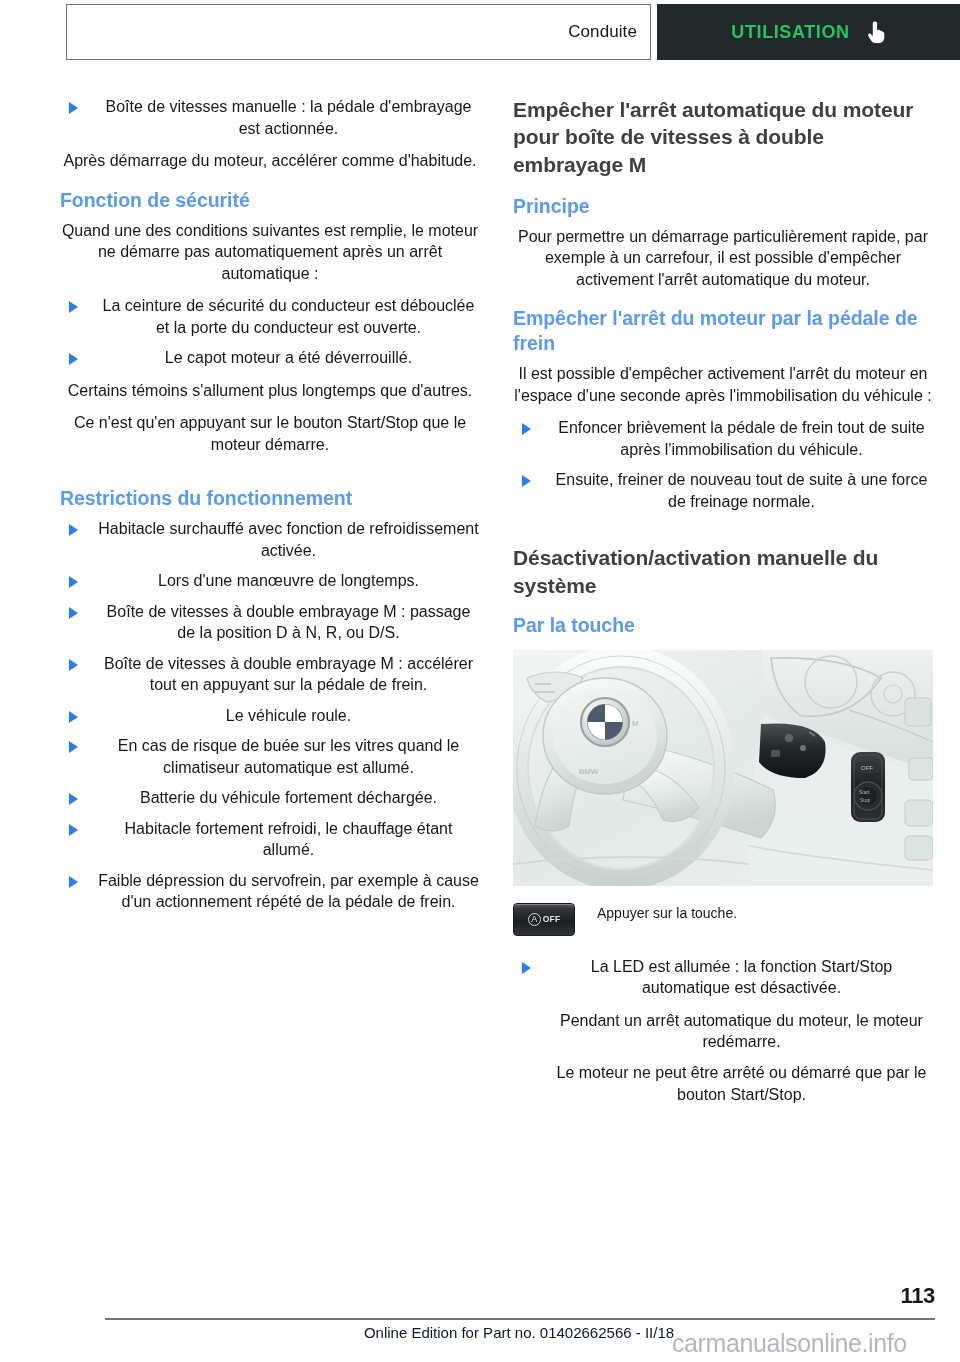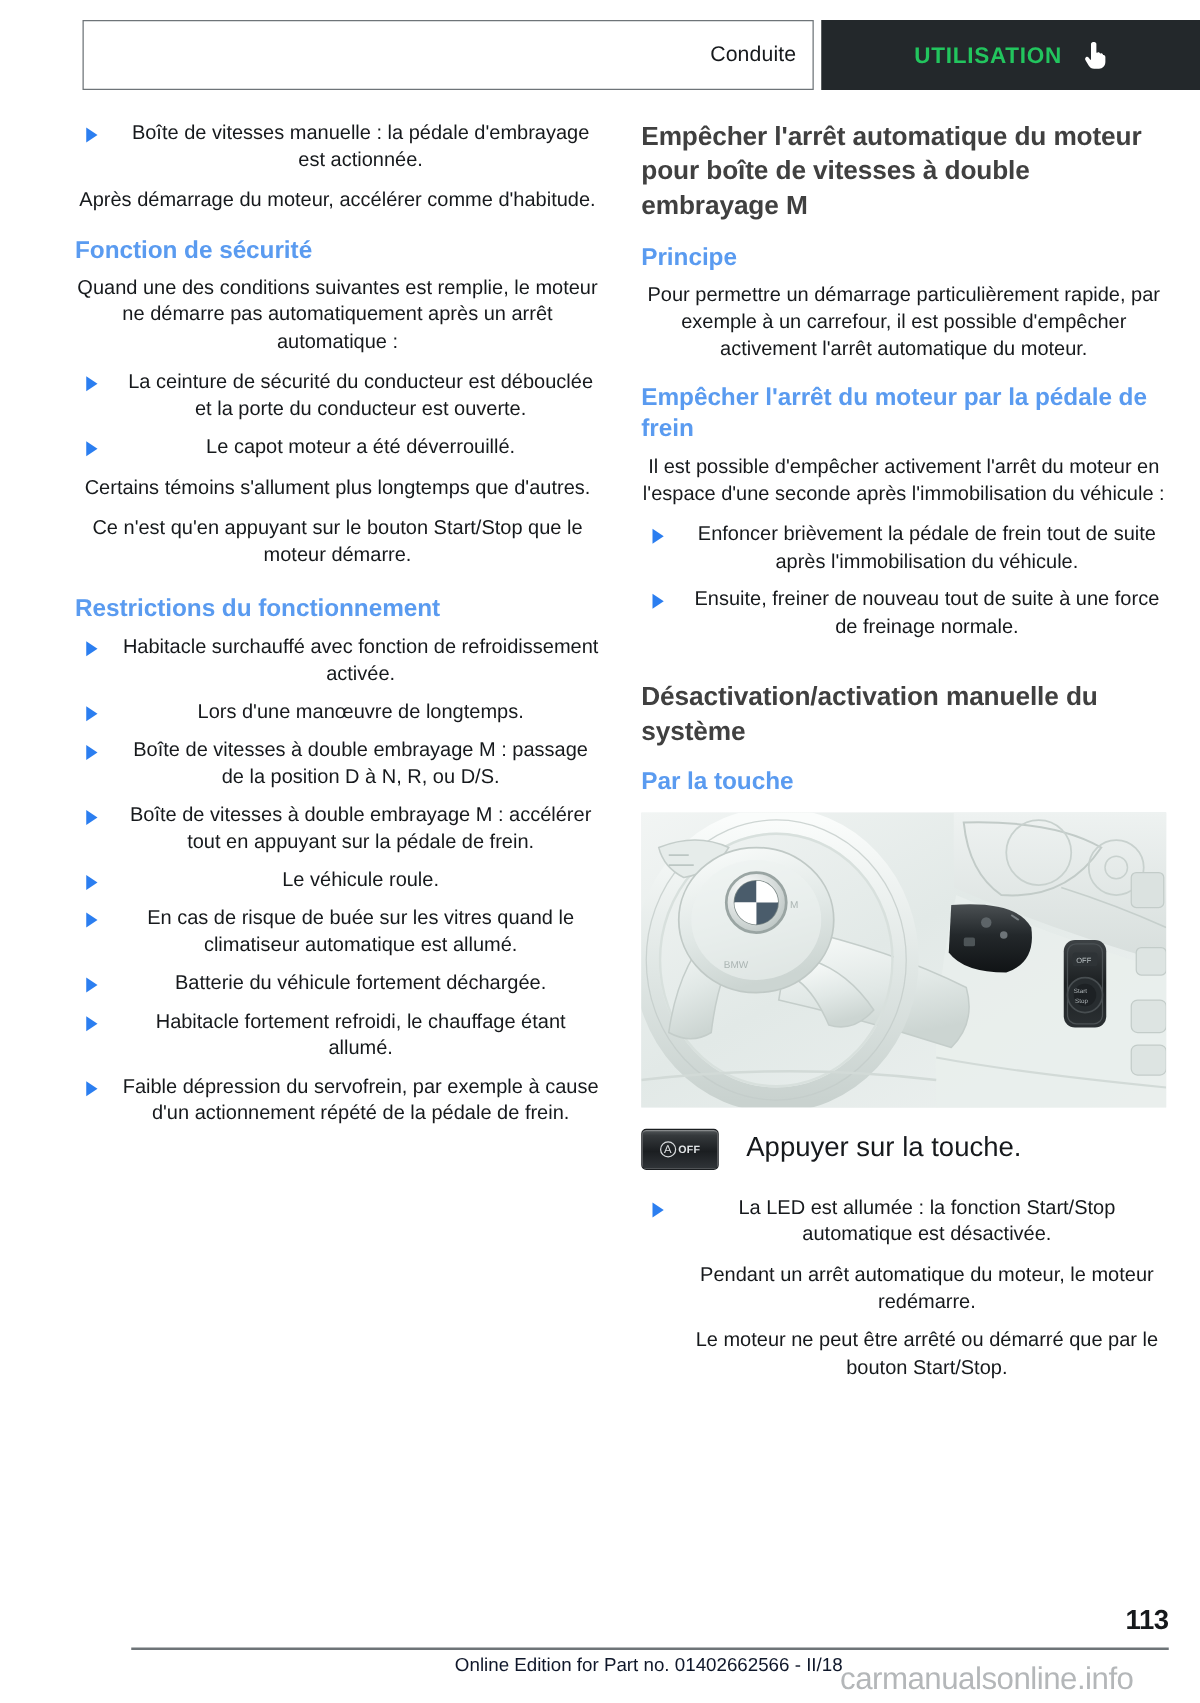--- a/index.html
+++ b/index.html
@@ -5,21 +5,21 @@
   * { box-sizing: border-box; margin: 0; padding: 0; }
   html, body {
     width: 960px; height: 1362px;
     background: #ffffff;
     font-family: "Liberation Sans", sans-serif;
     -webkit-font-smoothing: antialiased;
   }
   .page { position: relative; width: 960px; height: 1362px; overflow: hidden; }
 
   
-  .header { position: absolute; left: 0; top: 0; width: 840px; height: 62px; margin-top: 12px; }
+  .header { position: absolute; left: 0; top: 0; width: 840px; height: 62px; }
   .header-crumb {
     position: absolute; left: 66px; top: 4px; width: 585px; height: 56px;
     border: 1px solid #6e7478; background: #ffffff;
     display: flex; align-items: center; justify-content: flex-end;
   }
   .header-crumb-label {
     font-size: 17px; color: #16191c; padding-right: 13px; letter-spacing: .1px;
   }
   .header-tab {
     position: absolute; left: 657px; top: 4px; width: 303px; height: 56px;
@@ -85,21 +85,21 @@
   }
   .btn-glyph .a-circle {
     width: 13px; height: 13px; border: 1.4px solid #d8dbdd; border-radius: 50%;
     display: flex; align-items: center; justify-content: center;
     font-size: 9px; color: #e3e6e8; line-height: 1;
   }
   .btn-glyph .off-txt {
     font-size: 8.5px; color: #e3e6e8; margin-left: 2px; letter-spacing: .2px;
     font-weight: bold;
   }
-  .callout-text { margin-left: 22px; font-size: 22px; color: #16191c; padding-top: 3px; }
+  .callout-text { margin-left: 22px; font-size: 14px; color: #16191c; padding-top: 3px; }
 
   
   .footer { position: absolute; left: 0; bottom: 0; width: 960px; height: 82px; margin-left: 39px; }
   .page-num {
     position: absolute; right: 64px; top: 3px;
     font-size: 22px; font-weight: bold; color: #16191c; letter-spacing: -.3px;
   }
   .footer-rule {
     position: absolute; left: 66px; top: 38px; width: 830px; height: 2px;
     background: #6e7478;
@@ -153,21 +153,21 @@
       </li>
       <li>
         <span class="bullet-arrow"></span>
         <span>Le capot moteur a été déverrouillé.</span>
       </li>
     </ul>
 
     <p class="para">Certains témoins s'allument plus longtemps que d'autres.</p>
     <p class="para">Ce n'est qu'en appuyant sur le bouton Start/Stop que le moteur démarre.</p>
 
-    <h2 class="h2" style="margin-top:20px;">Restrictions du fonctionnement</h2>
+    <h2 class="h2" style="margin-top:31px;">Restrictions du fonctionnement</h2>
 
     <ul class="bullets">
       <li>
         <span class="bullet-arrow"></span>
         <span>Habitacle surchauffé avec fonction de refroidissement activée.</span>
       </li>
       <li>
         <span class="bullet-arrow"></span>
         <span>Lors d'une manœuvre de longtemps.</span>
       </li>

